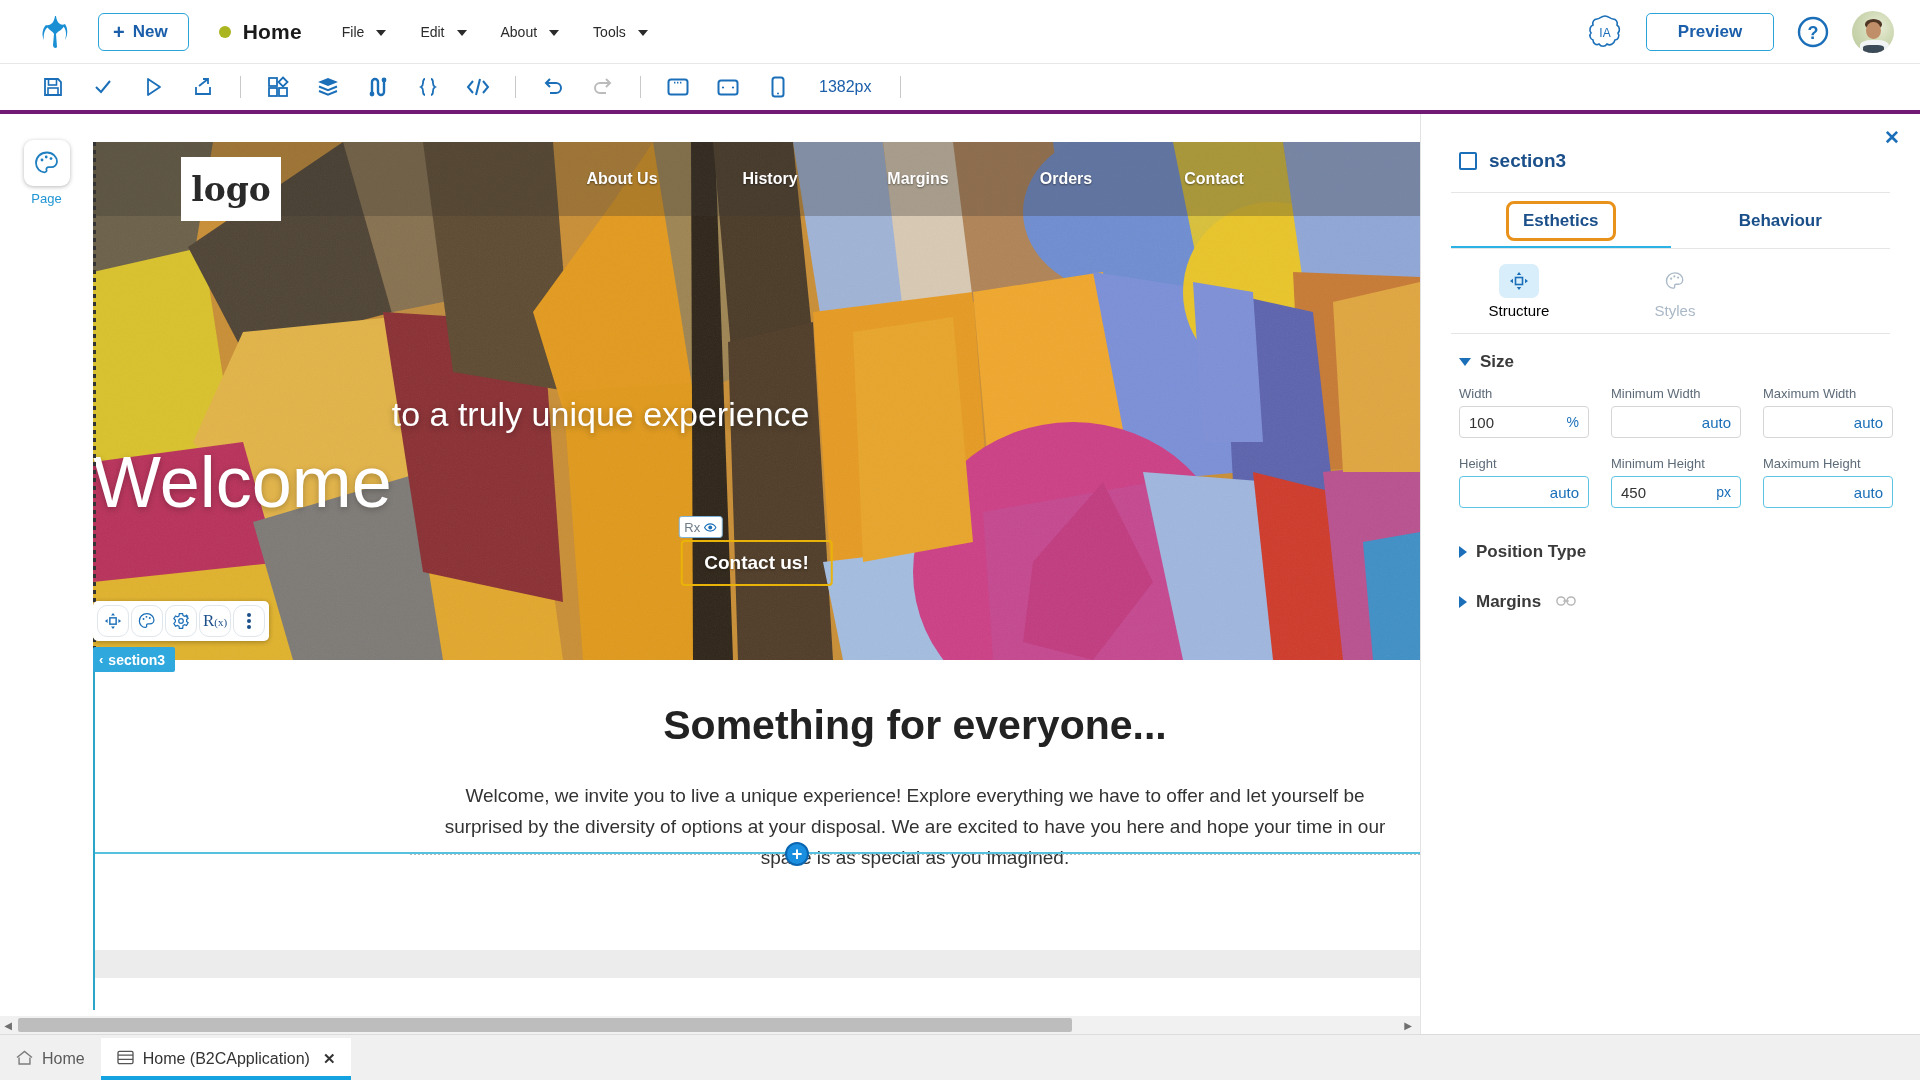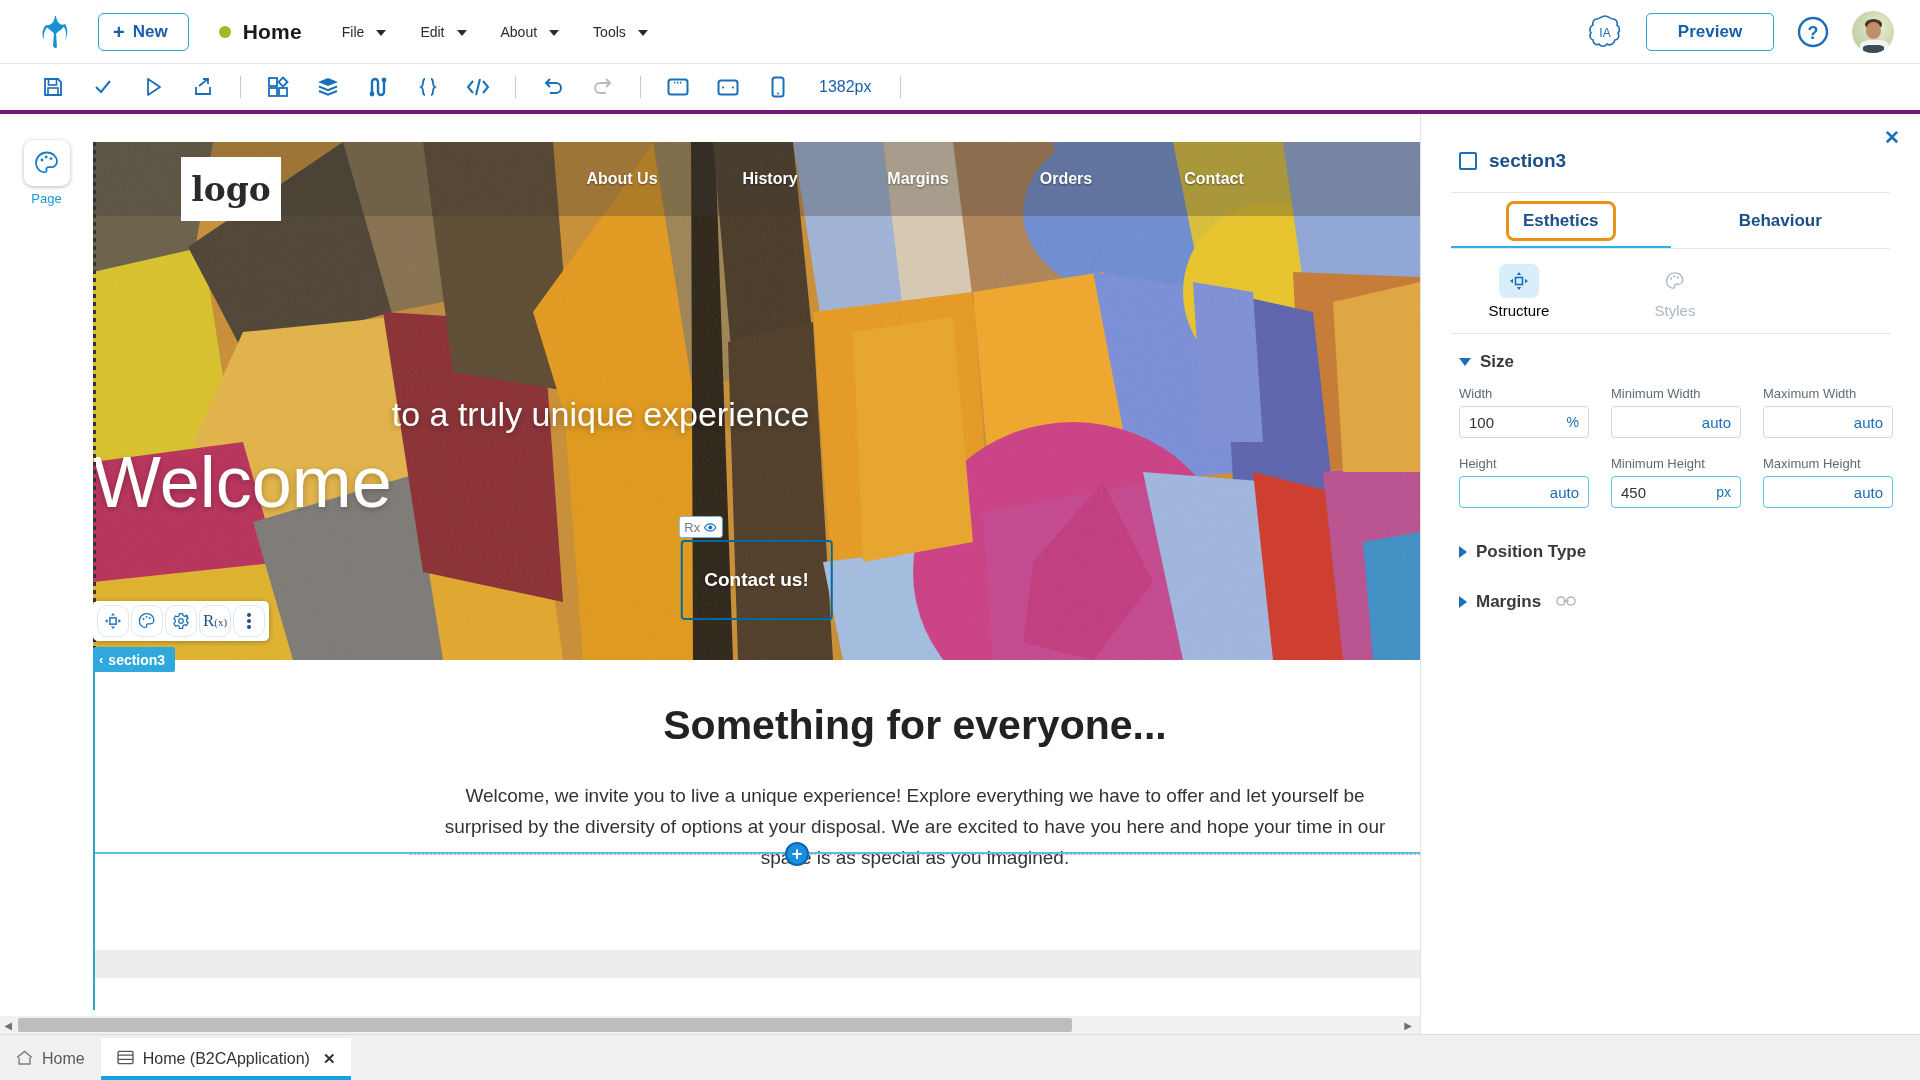--- a/index.html
+++ b/index.html
@@ -97,21 +97,21 @@
                 text-shadow: 0 2px 6px rgba(0,0,0,.25); line-height: 1; }
   .hero-sub { margin-top: 26px; font-size: 34px; color: #fff; text-shadow: 0 2px 6px rgba(0,0,0,.3); }
   .cta-wrap { position: absolute; left: 50%; top: 398px; transform: translateX(-50%); }
   .rx-badge {
     position: absolute; left: -2px; top: -24px; height: 22px; padding: 0 5px;
     background: #fff; border: 1px solid #7fb2d8; border-radius: 3px;
     display: flex; align-items: center; gap: 4px; font-size: 13px; color: #6f7b86;
     z-index: 5;
   }
   .cta-btn {
-    border: 2px solid #0369a1; border-radius: 4px; padding: 27px 22px;
+    border: 2px solid #eab308; border-radius: 4px; padding: 10px 22px;
     color: #fff; font-size: 19px; font-weight: bold; background: transparent;
     text-shadow: 0 1px 3px rgba(0,0,0,.35); cursor: pointer;
   }
 
   
   .content-sec { position: relative; width: 1010px; margin: 0 0 0 317px; background: #fff; padding-top: 42px; height: 322px;}
   .sec-title { text-align: center; font-size: 41px; color: #222; font-weight: bold; }
   .sec-body { margin-top: 32px; text-align: center; font-size: 19px; color: #333; line-height: 1.62;
               width: 946px; margin-left: auto; margin-right: auto; }
 

